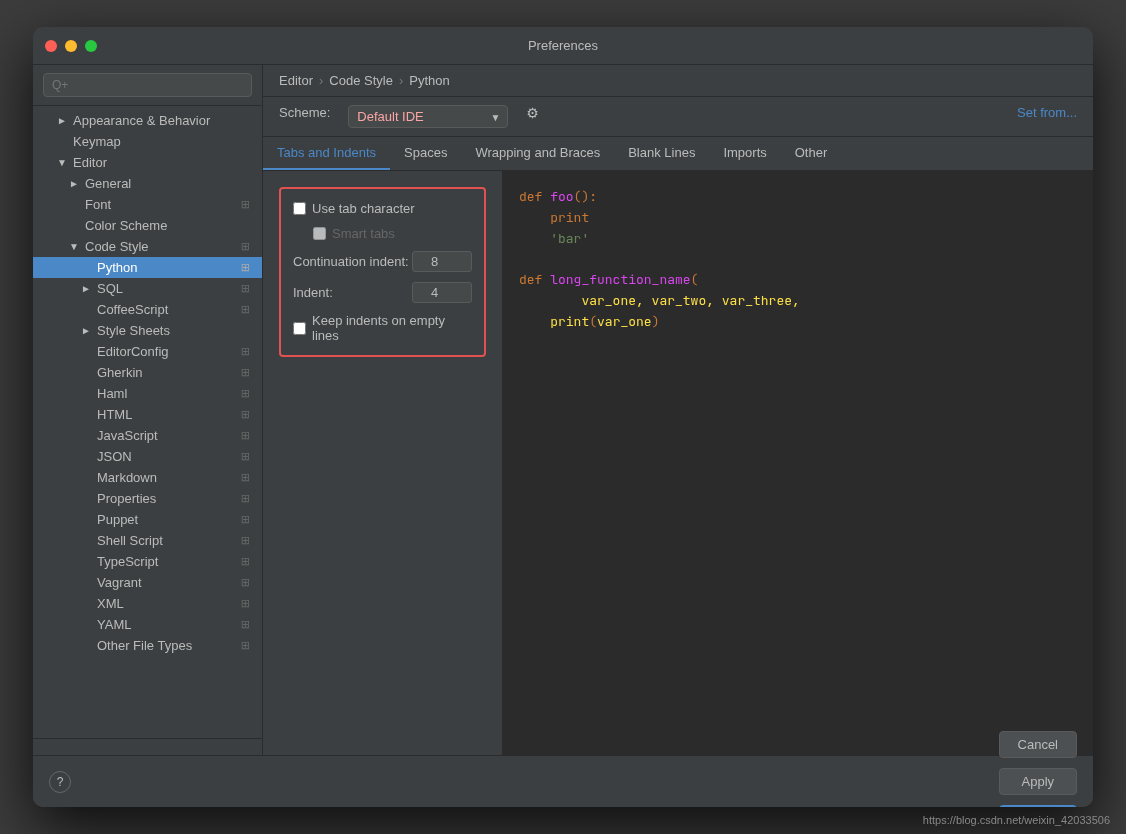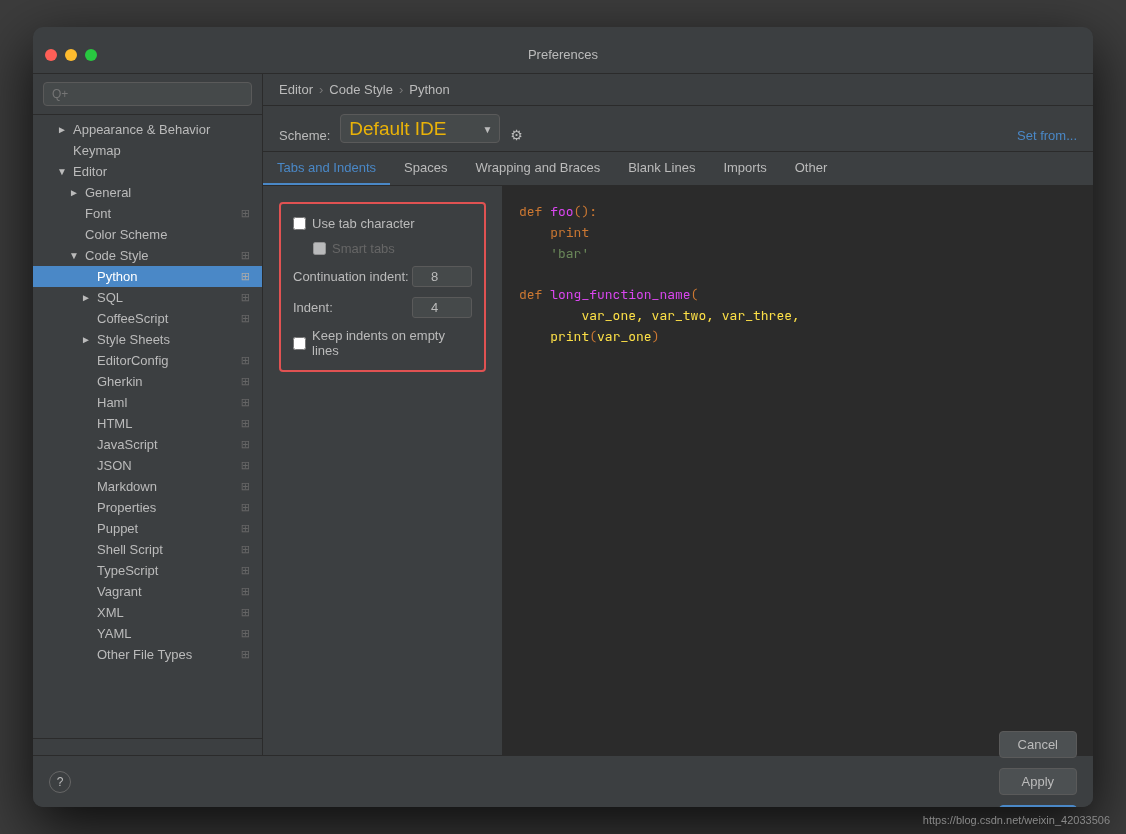--- a/index.html
+++ b/index.html
@@ -26,21 +26,20 @@
 
     .titlebar {
       background: #3c3f41;
       height: 38px;
       display: flex;
       align-items: center;
       justify-content: center;
       position: relative;
       border-bottom: 1px solid #2b2b2b;
       flex-shrink: 0;
-      margin-top: 9px;
     }
 
     .titlebar-buttons {
       position: absolute;
       left: 12px;
       display: flex;
       gap: 8px;
     }
 
     .titlebar-btn {
@@ -151,36 +150,36 @@
       flex-shrink: 0;
     }
 
     .breadcrumb-sep { color: #777; }
 
     .breadcrumb-current { color: #bbb; font-weight: 500; }
 
     .scheme-bar {
       padding: 8px 16px;
       display: flex;
-      align-items: flex-end;
-      gap: 10px;
+      align-items: flex-start;
+      gap: 18px;
       border-bottom: 1px solid #2b2b2b;
       flex-shrink: 0;
       position: relative;
     }
 
     .scheme-label { color: #bbb; }
 
     .scheme-select {
       background: #45494a;
       border: 1px solid #5a5a5a;
       border-radius: 4px;
-      color: #eab308;
+      color: #fca5a5;
       padding: 3px 24px 3px 8px;
-      font-size: 19px;
+      font-size: 13px;
       outline: none;
       appearance: none;
       -webkit-appearance: none;
       cursor: pointer;
       min-width: 160px;
     }
 
     .scheme-select-wrapper {
       position: relative;
     }

